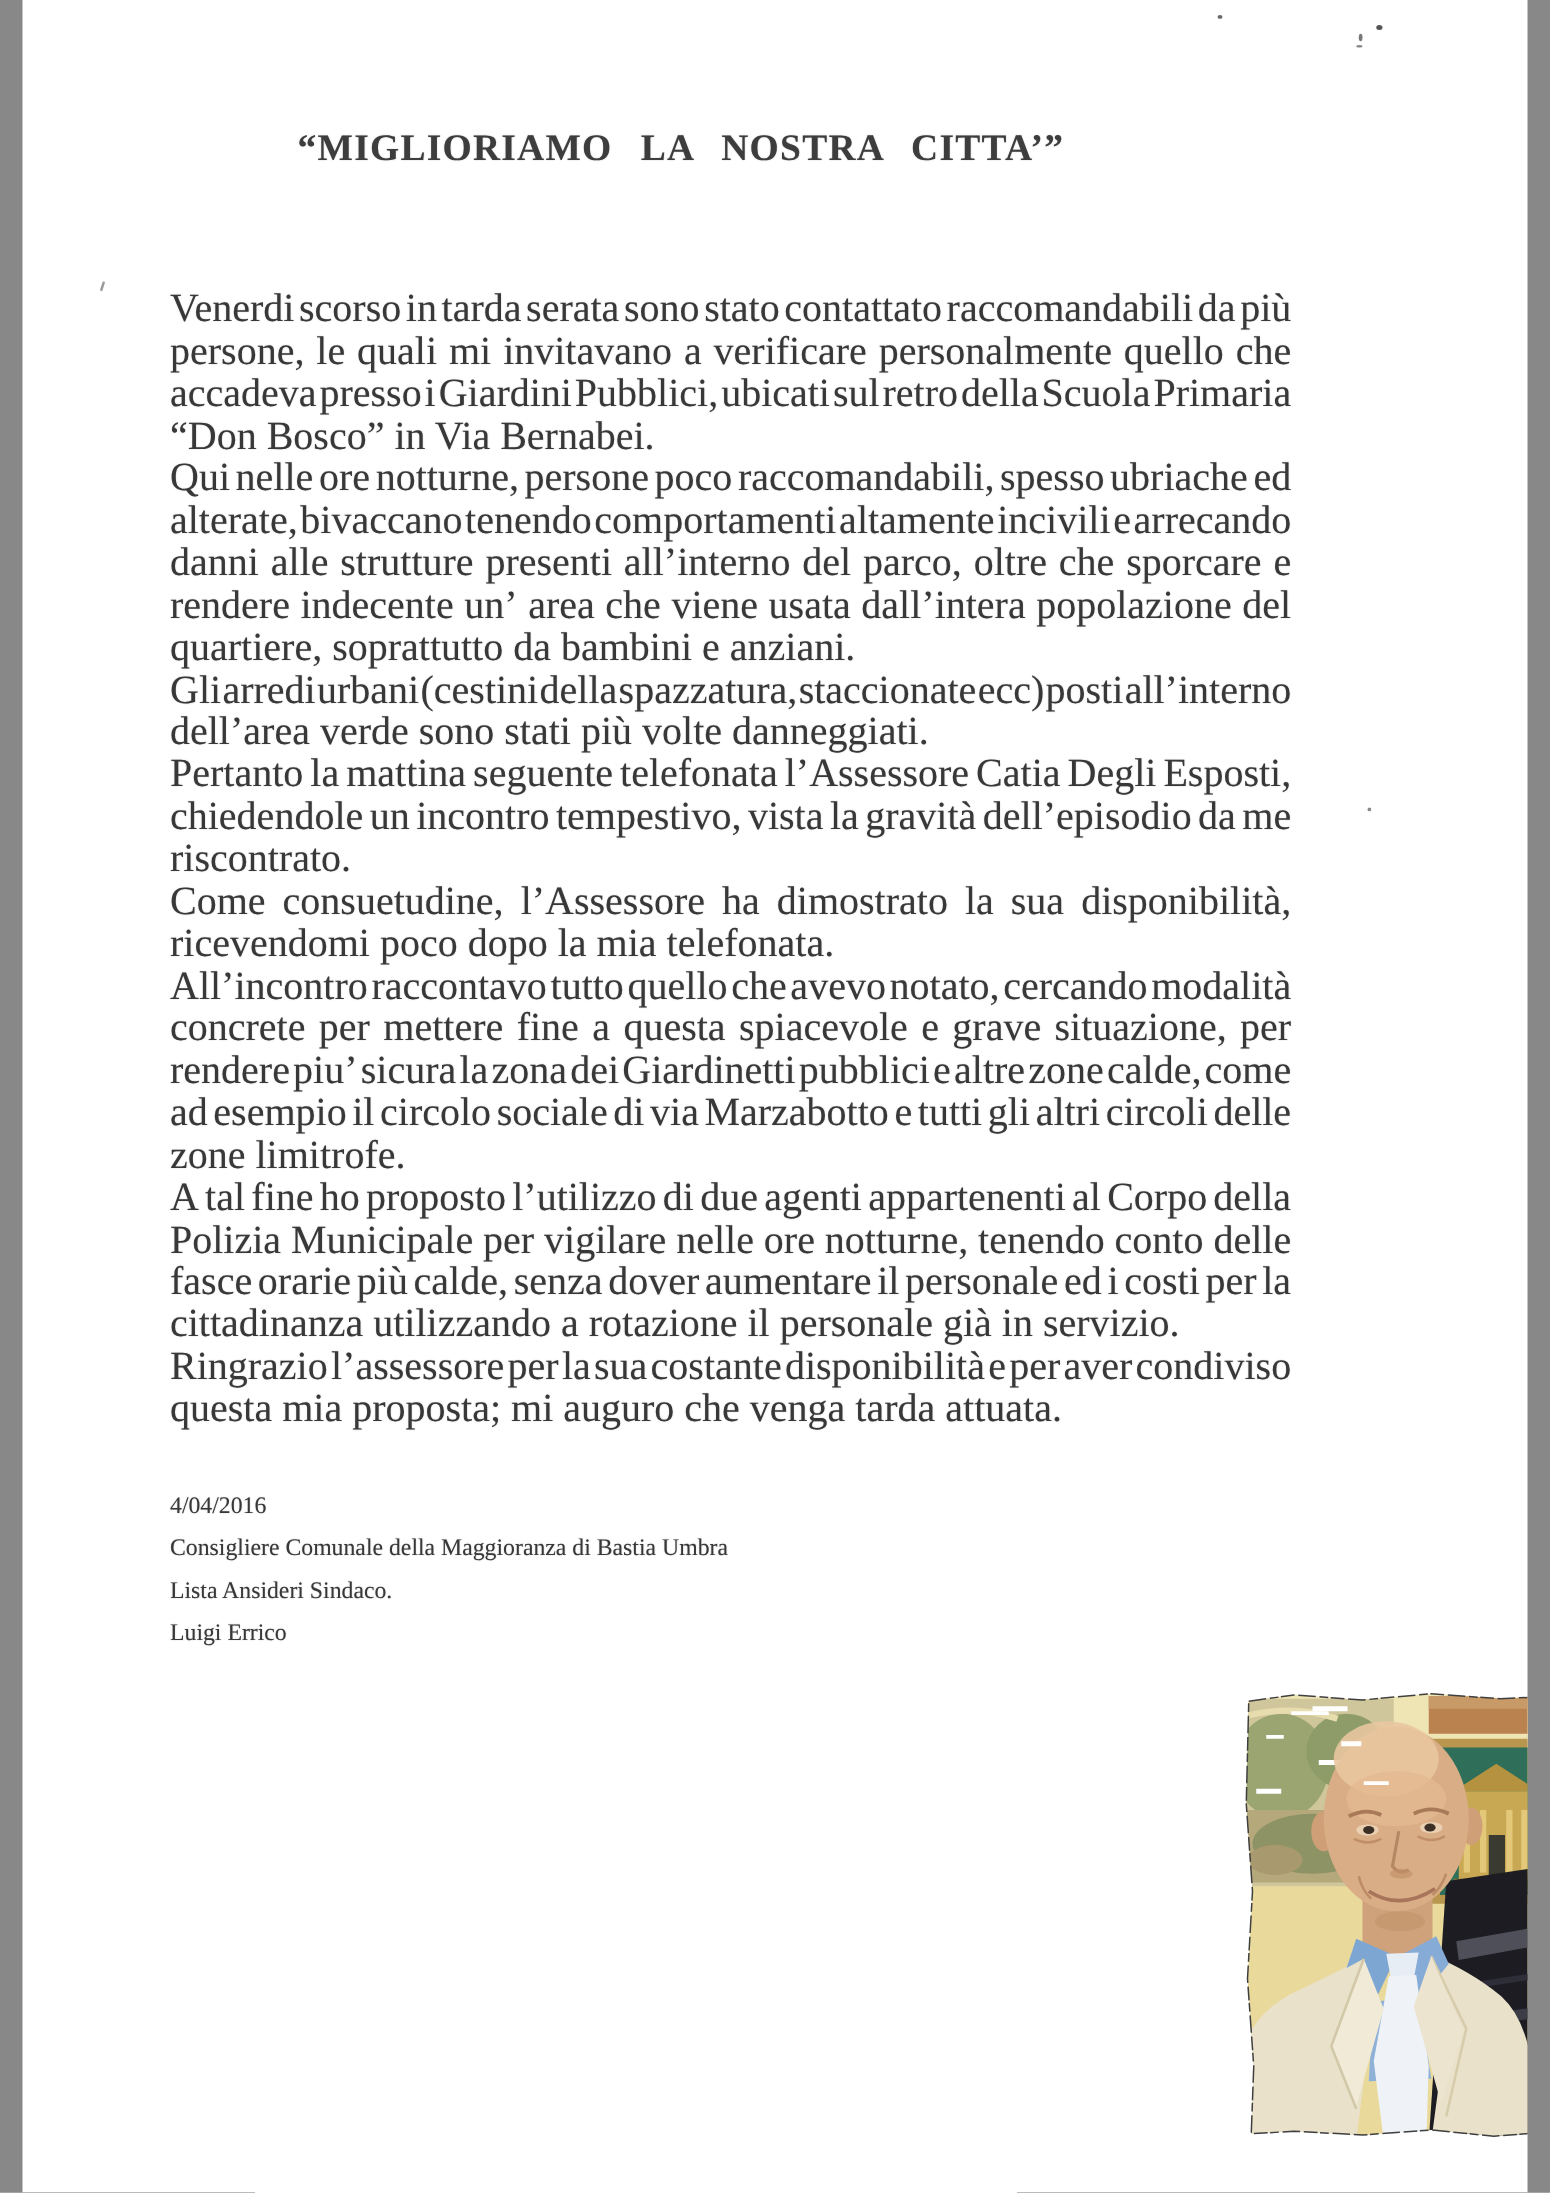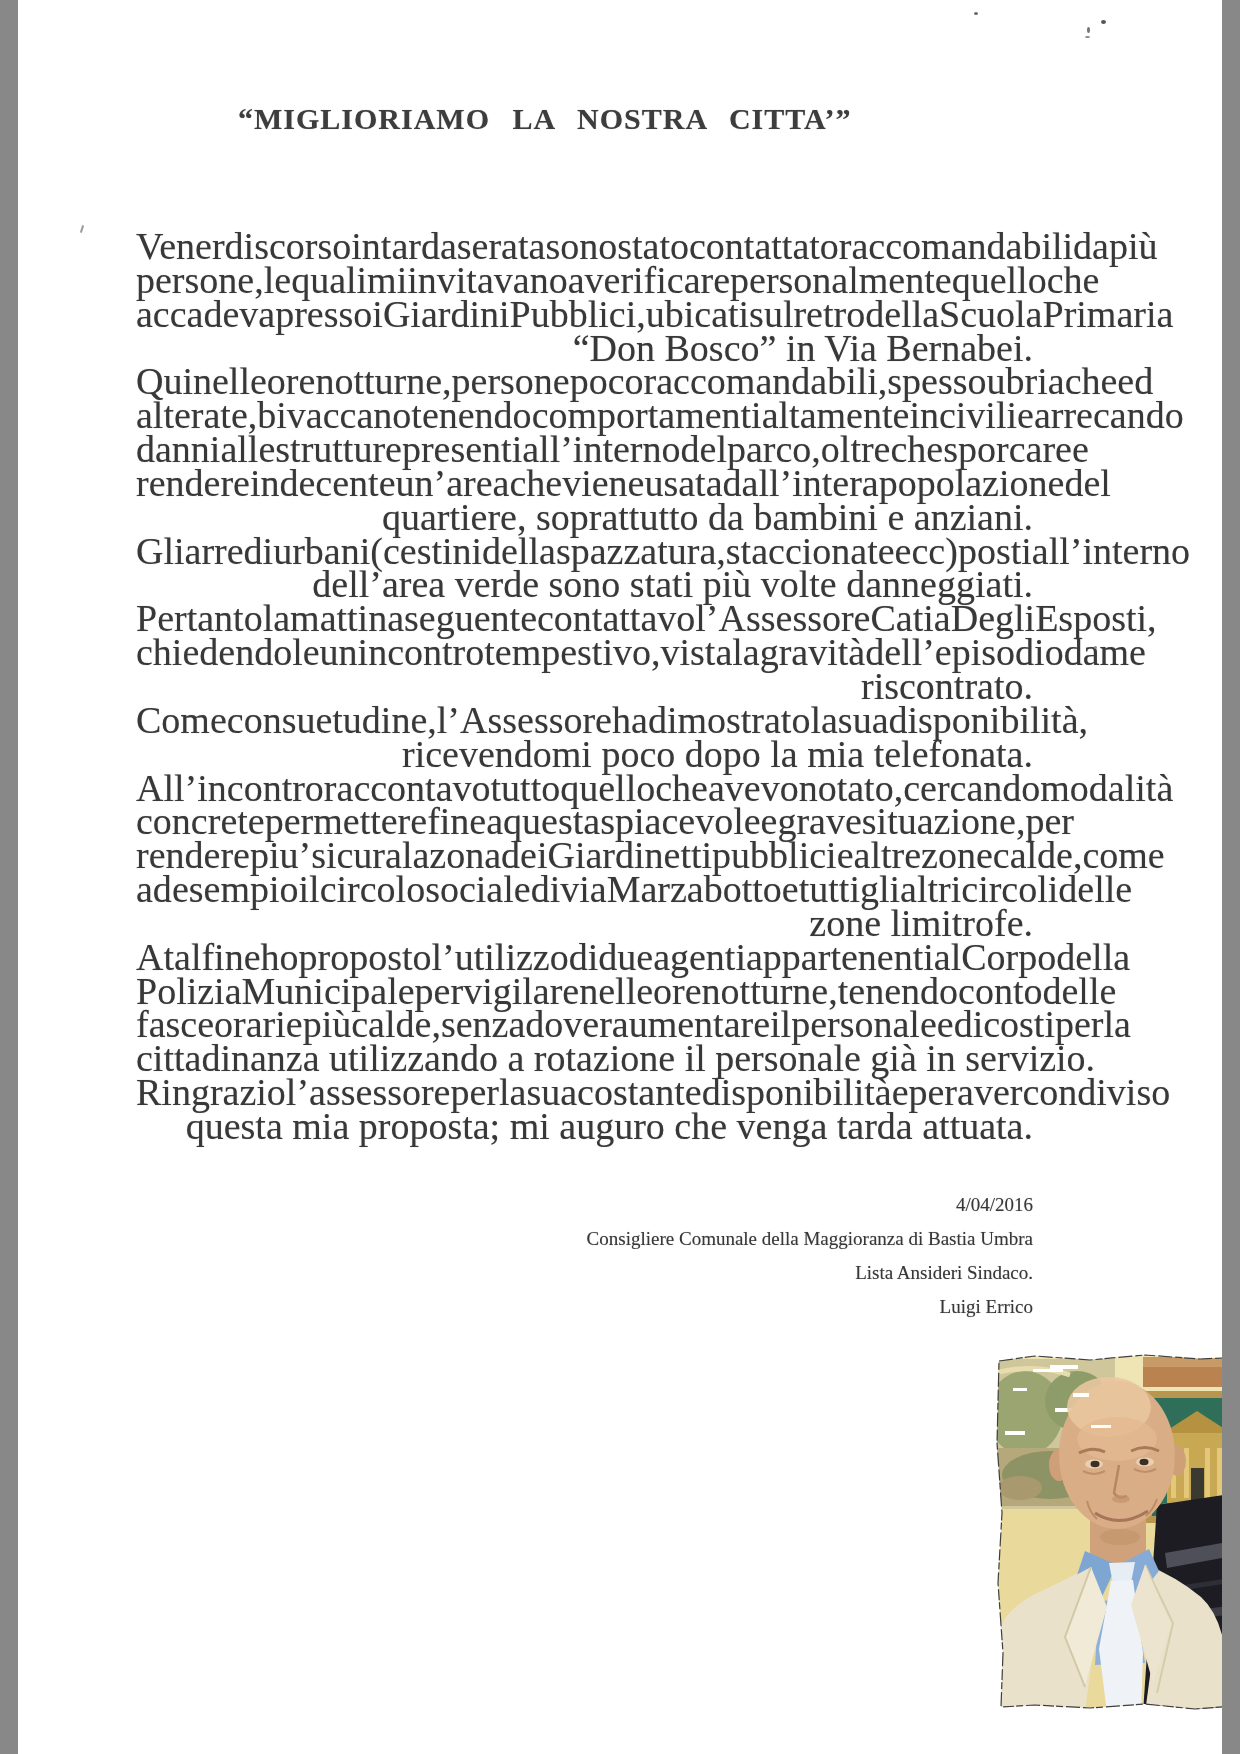--- a/index.html
+++ b/index.html
@@ -4,38 +4,37 @@
 <style>
   html,body{margin:0;padding:0;background:#888;}
   .page{
     position:relative;
     width:1204px;height:1754px;
     margin:0 auto;
     background:#ffffff;
     overflow:hidden;
     font-family:"Liberation Serif","DejaVu Serif",serif;
     color:#383838;
-    text-align:right;
   }
   .doc-title{
     position:absolute;
     left:220px;top:102px;
     font-size:30px;
     font-weight:bold;
     letter-spacing:1px;
     word-spacing:14px;
     color:#3d3d3d;
     text-shadow:0 0 1px rgba(60,60,60,.45);
     white-space:nowrap;
   }
   .body-block{
     position:absolute;
     left:118px;top:230px;
     width:897px;
-    font-size:38px;
+    font-size:32px;
     line-height:33.85px;
     text-shadow:0 0 1px rgba(60,60,60,.4);
   }
   .line{
     display:flex;
     justify-content:space-between;
     height:33.85px;
     white-space:nowrap;
   }
   .line.last{display:block;}
@@ -167,21 +166,21 @@
         <span>ecc)</span>
         <span>posti</span>
         <span>all’interno</span>
       </div>
       <div class="line last">dell’area verde sono stati più volte danneggiati.</div>
       <div class="line">
         <span>Pertanto</span>
         <span>la</span>
         <span>mattina</span>
         <span>seguente</span>
-        <span>contattavo</span>
+        <span>telefonata</span>
         <span>l’Assessore</span>
         <span>Catia</span>
         <span>Degli</span>
         <span>Esposti,</span>
       </div>
       <div class="line">
         <span>chiedendole</span>
         <span>un</span>
         <span>incontro</span>
         <span>tempestivo,</span>

